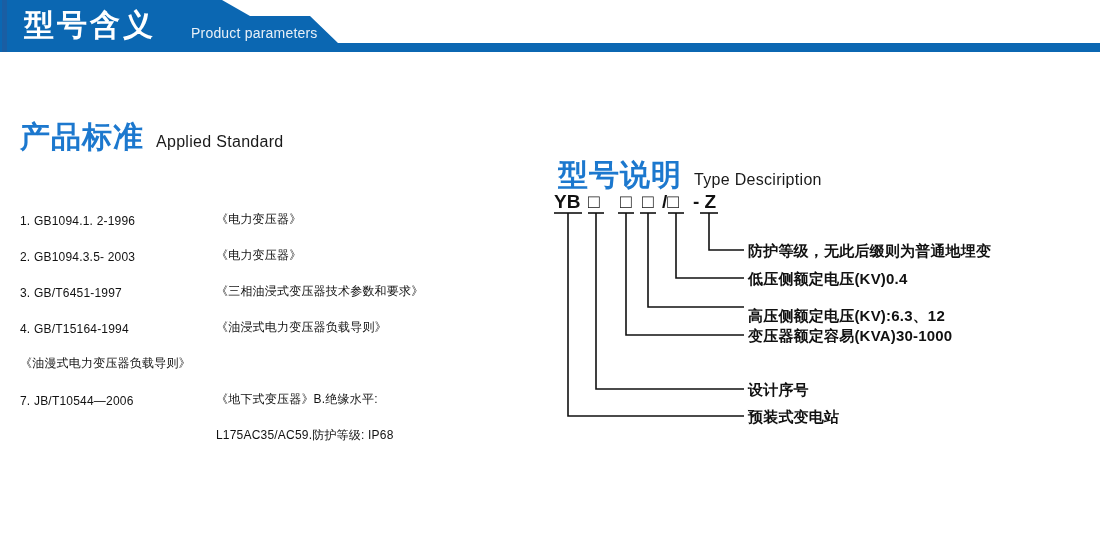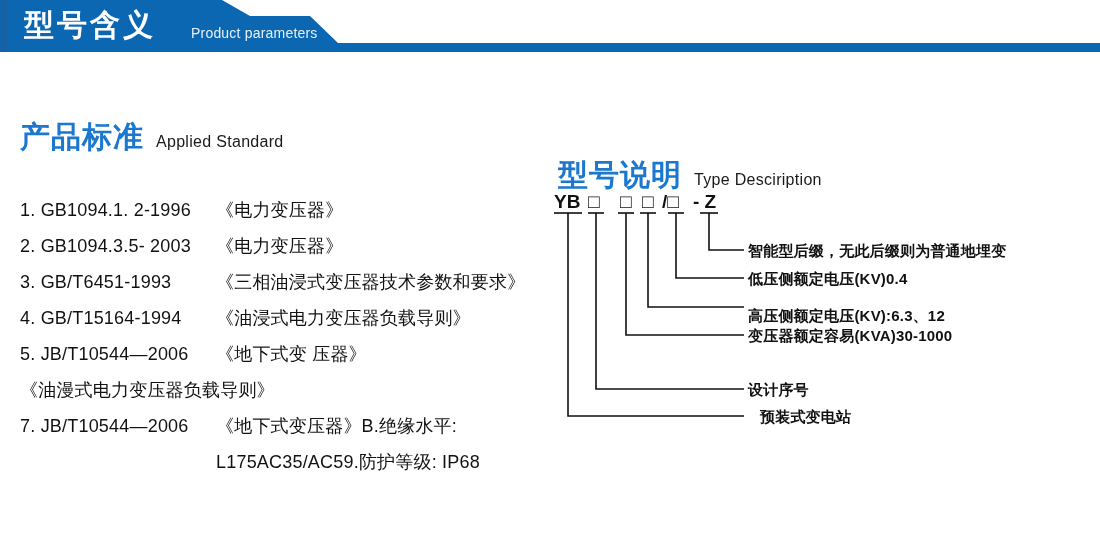--- a/index.html
+++ b/index.html
@@ -72,23 +72,23 @@
 
   
   .std-list {
     position: absolute;
     left: 20px;
     top: 192px;
     width: 530px;
   }
   .std-row {
     display: flex;
-    align-items: center;
+    align-items: flex-end;
     height: 36px;
-    font-size: 18px;
+    font-size: 12px;
     color: #121212;
     white-space: nowrap;
   }
   .std-code {
     width: 196px;
     flex: 0 0 196px;
     letter-spacing: 0.2px;
   }
   .std-name {
     letter-spacing: 0.2px;
@@ -160,35 +160,30 @@
   </div>
 
   <div class="std-row">
     <span class="std-code"><span>2.</span>
       <span>GB1094.3.5- 2003</span></span>
     <span class="std-name">《电力变压器》</span>
   </div>
 
   <div class="std-row">
     <span class="std-code"><span>3.</span>
-      <span>GB/T6451-1993</span></span>
+      <span>GB/T6451-1997</span></span>
     <span class="std-name">《三相油浸式变压器技术参数和要求》</span>
   </div>
 
   <div class="std-row">
     <span class="std-code"><span>4.</span>
       <span>GB/T15164-1994</span></span>
     <span class="std-name">《油浸式电力变压器负载导则》</span>
   </div>
 
-  <div class="std-row">
-    <span class="std-code"><span>5.</span>
-      <span>JB/T10544—2006</span></span>
-    <span class="std-name">《地下式变 压器》</span>
-  </div>
 
   <div class="std-row">
     <span class="std-name">《油漫式电力变压器负载导则》</span>
   </div>
 
   <div class="std-row">
     <span class="std-code"><span>7.</span>
       <span>JB/T10544—2006</span></span>
     <span class="std-name">《地下式变压器》B.绝缘水平:</span>
   </div>
@@ -226,19 +221,19 @@
       <path d="M96,25 L96,119 L192,119"></path>
 
       <path d="M74,25 L74,147 L192,147"></path>
 
       <path d="M44,25 L44,201 L192,201"></path>
 
       <path d="M16,25 L16,228 L192,228"></path>
     </g>
   </svg>
 
-  <div class="callout-label" style="left:196px; top:55px;">智能型后缀，无此后缀则为普通地埋变</div>
+  <div class="callout-label" style="left:196px; top:55px;">防护等级，无此后缀则为普通地埋变</div>
   <div class="callout-label" style="left:196px; top:83px;">低压侧额定电压(KV)0.4</div>
   <div class="callout-label" style="left:196px; top:112px;margin-top:8px;">高压侧额定电压(KV):6.3、12</div>
   <div class="callout-label" style="left:196px; top:140px;text-align:center;">变压器额定容易(KVA)30-1000</div>
   <div class="callout-label" style="left:196px; top:194px;">设计序号</div>
-  <div class="callout-label" style="left:196px; top:221px;margin-left:12px;">预装式变电站</div>
+  <div class="callout-label" style="left:196px; top:221px;">预装式变电站</div>
 </div>
 
 </body></html>

